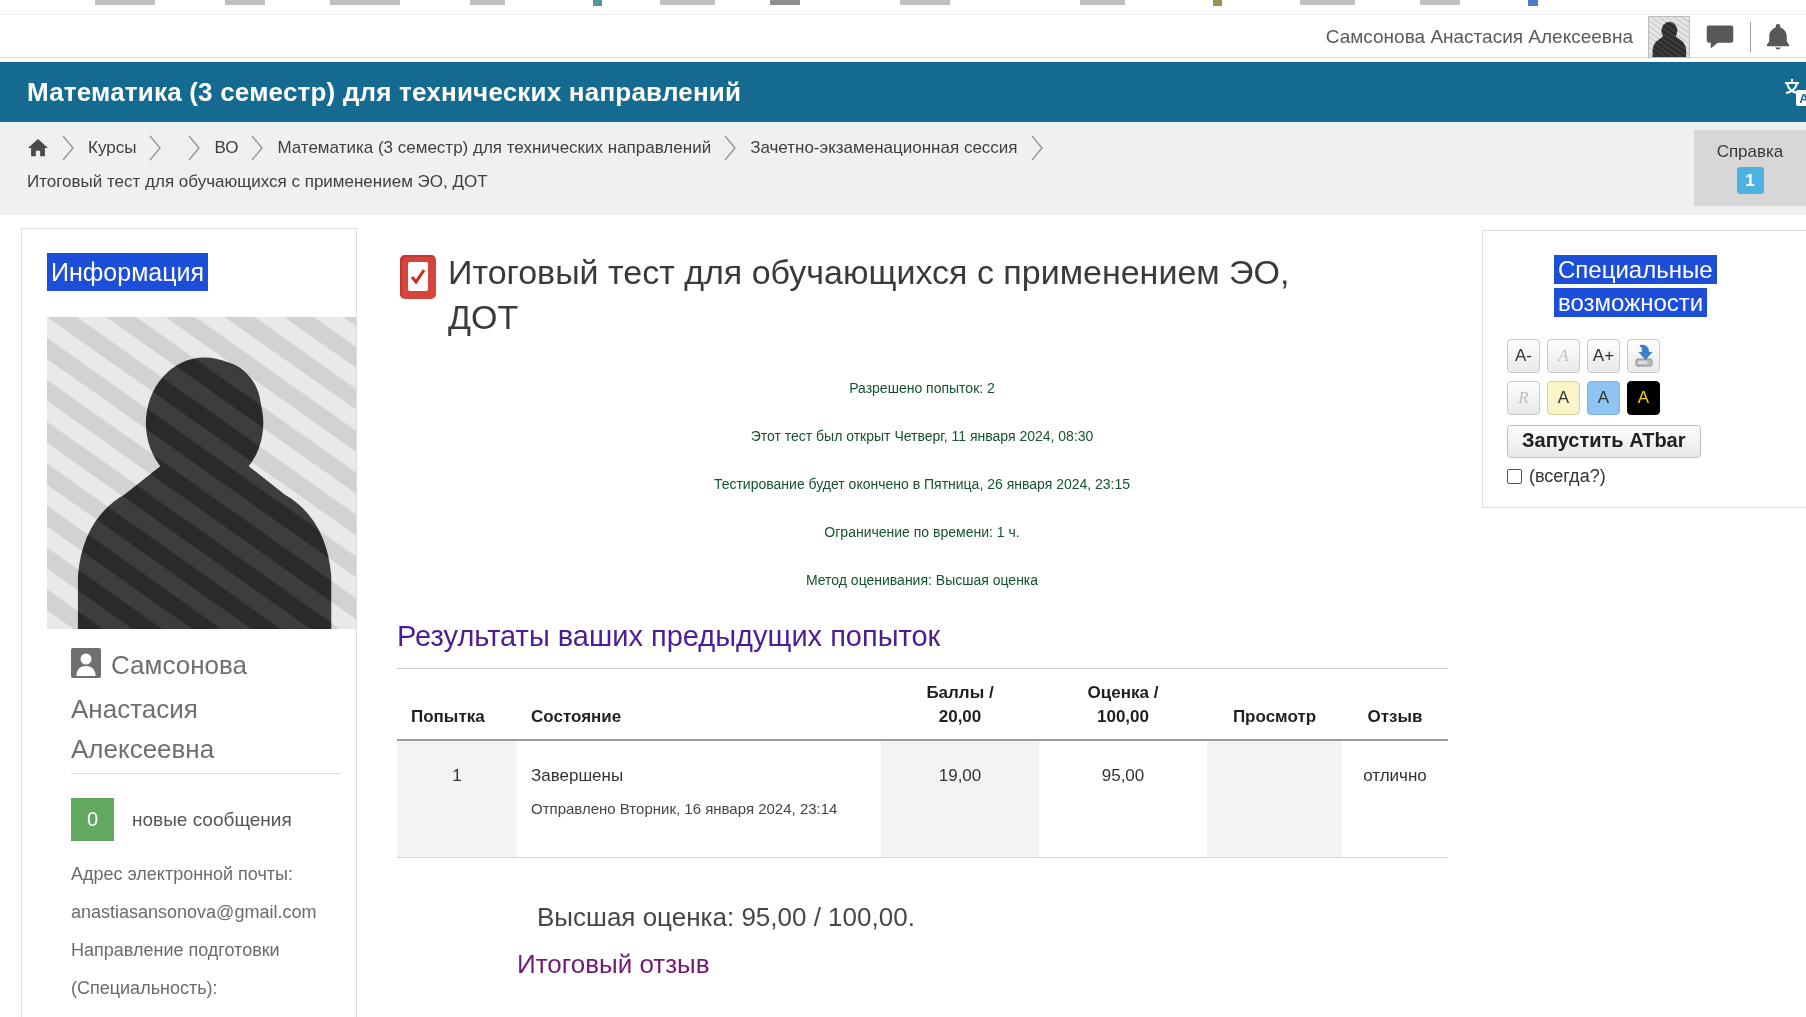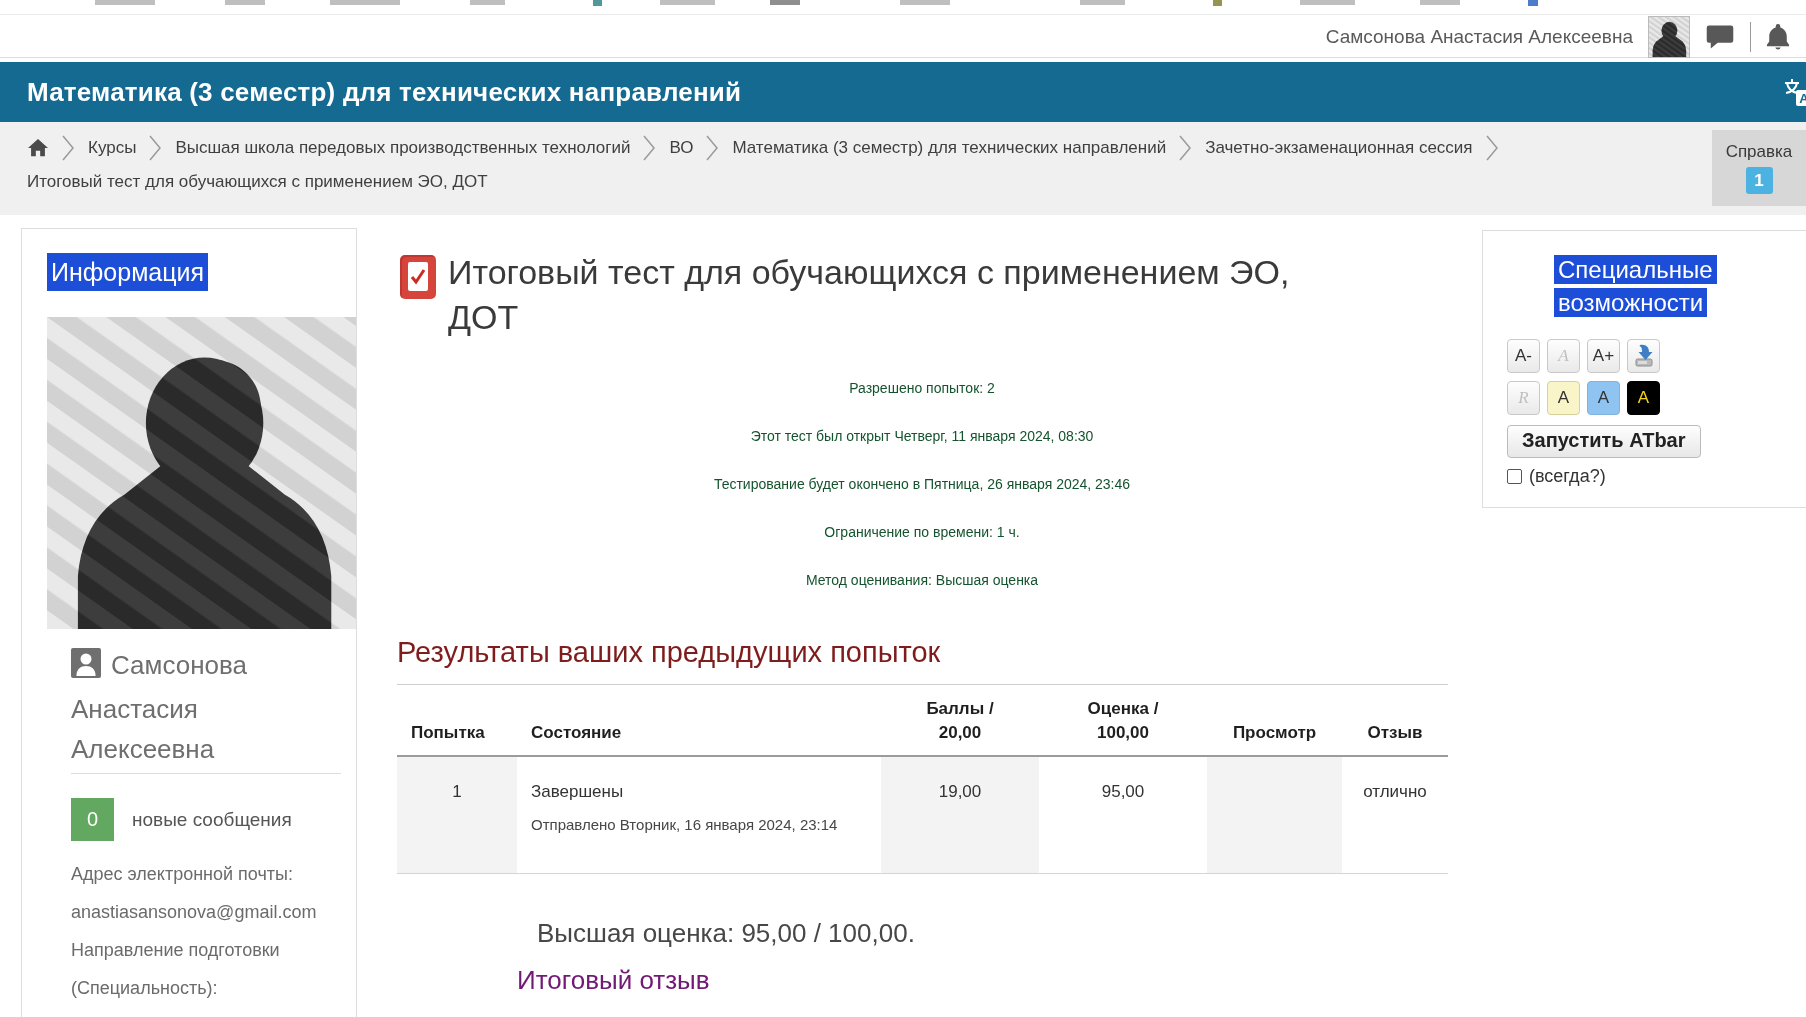--- a/index.html
+++ b/index.html
@@ -32,21 +32,21 @@
 
   
   .crumb-band { position:absolute; left:0; top:122px; width:1806px; height:93px;
                 background:#f0f0f0; }
   .crumb-row1 { display:flex; align-items:center; height:40px; padding:12px 0 0 27px; }
   .crumb-row1 .sep { margin:0 12px; display:flex; align-items:center; }
   .crumb-link { font-size:17px; color:#3f3f3f; cursor:pointer; white-space:nowrap; }
   .crumb-row2 { padding:10px 0 0 27px; font-size:17px; color:#3f3f3f; }
   .home-ic { display:flex; align-items:center; cursor:pointer; }
 
-  .help-box { position:absolute; right:0; top:8px; width:94px; height:76px;
+  .help-box { position:absolute; right:0; top:8px; width:112px; height:76px;
               background:#d7d7d7; text-align:center; padding-top:12px; cursor:pointer; }
   .help-box .hb-label { font-size:17px; color:#3a3a3a; }
   .help-badge { display:inline-block; margin-top:5px; width:27px; height:27px;
                 background:#4cb2e2; color:#fff; font-weight:bold; font-size:17px;
                 line-height:27px; border-radius:3px; }
 
   
   .sel { background:#1d4ed8; color:#fff; padding:1px 4px;
          -webkit-box-decoration-break:clone; box-decoration-break:clone; }
 
@@ -72,21 +72,21 @@
   .quiz-title-row { display:flex; margin-top:35px; }
   .quiz-icon { position:relative; width:36px; height:44px; background:#d6453c;
                border-radius:5px; margin:5px 12px 0 3px; flex:none;
                box-shadow:2px 2px 0 rgba(150,30,25,.35) inset; }
   .quiz-icon .page { position:absolute; left:8px; top:7px; width:20px; height:29px;
                      background:#fff; border-radius:2px; }
   .quiz-title { font-size:34px; font-weight:400; color:#3a3a3a; line-height:45px;
                 max-width:850px; }
   .quiz-info { margin-top:24px; text-align:center; }
   .quiz-info p { height:48px; line-height:48px; font-size:14px; color:#14532d; }
-  .results-h { margin-top:30px; font-size:29px; font-weight:400; color:#7f1d1d;
+  .results-h { margin-top:14px; font-size:29px; font-weight:400; color:#4c1d95;
                line-height:36px; }
 
   table.results { margin-top:14px; width:1051px; border-collapse:collapse;
                   border-top:1px solid #cfcfcf; }
   table.results col.c1{width:120px} table.results col.c2{width:364px}
   table.results col.c3{width:158px} table.results col.c4{width:168px}
   table.results col.c5{width:135px} table.results col.c6{width:106px}
   table.results th { font-size:17px; color:#1f1f1f; font-weight:bold; vertical-align:bottom;
                      padding:12px 6px 10px; line-height:24px; border-bottom:2px solid #9b9b9b;
                      }
@@ -208,21 +208,20 @@
       <svg width="15" height="28" viewBox="0 0 15 28">
           <polyline points="2,2 12,14 2,26" fill="none" stroke="#9a9a9a" stroke-width="1.5"></polyline>
         </svg>
     </span>
     <span class="crumb-link">Курсы</span>
     <span class="sep">
       <svg width="15" height="28" viewBox="0 0 15 28">
           <polyline points="2,2 12,14 2,26" fill="none" stroke="#9a9a9a" stroke-width="1.5"></polyline>
         </svg>
     </span>
-    <span class="crumb-link">Высшая школа передовых производственных технологий</span>
     <span class="sep">
       <svg width="15" height="28" viewBox="0 0 15 28">
           <polyline points="2,2 12,14 2,26" fill="none" stroke="#9a9a9a" stroke-width="1.5"></polyline>
         </svg>
     </span>
     <span class="crumb-link">ВО</span>
     <span class="sep">
       <svg width="15" height="28" viewBox="0 0 15 28">
           <polyline points="2,2 12,14 2,26" fill="none" stroke="#9a9a9a" stroke-width="1.5"></polyline>
         </svg>
@@ -288,21 +287,21 @@
           <polyline points="4,15 8,20 16,8" fill="none" stroke="#cc2a24" stroke-width="3"></polyline>
         </svg>
       </div>
     </div>
     <h2 class="quiz-title">Итоговый тест для обучающихся с применением ЭО, ДОТ</h2>
   </div>
 
   <div class="quiz-info">
     <p>Разрешено попыток: 2</p>
     <p>Этот тест был открыт Четверг, 11 января 2024, 08:30</p>
-    <p>Тестирование будет окончено в Пятница, 26 января 2024, 23:46</p>
+    <p>Тестирование будет окончено в Пятница, 26 января 2024, 23:15</p>
     <p>Ограничение по времени: 1 ч.</p>
     <p>Метод оценивания: Высшая оценка</p>
   </div>
 
   <h3 class="results-h">Результаты ваших предыдущих попыток</h3>
 
   <table class="results">
     <colgroup>
         <col class="c1">
         <col class="c2">

